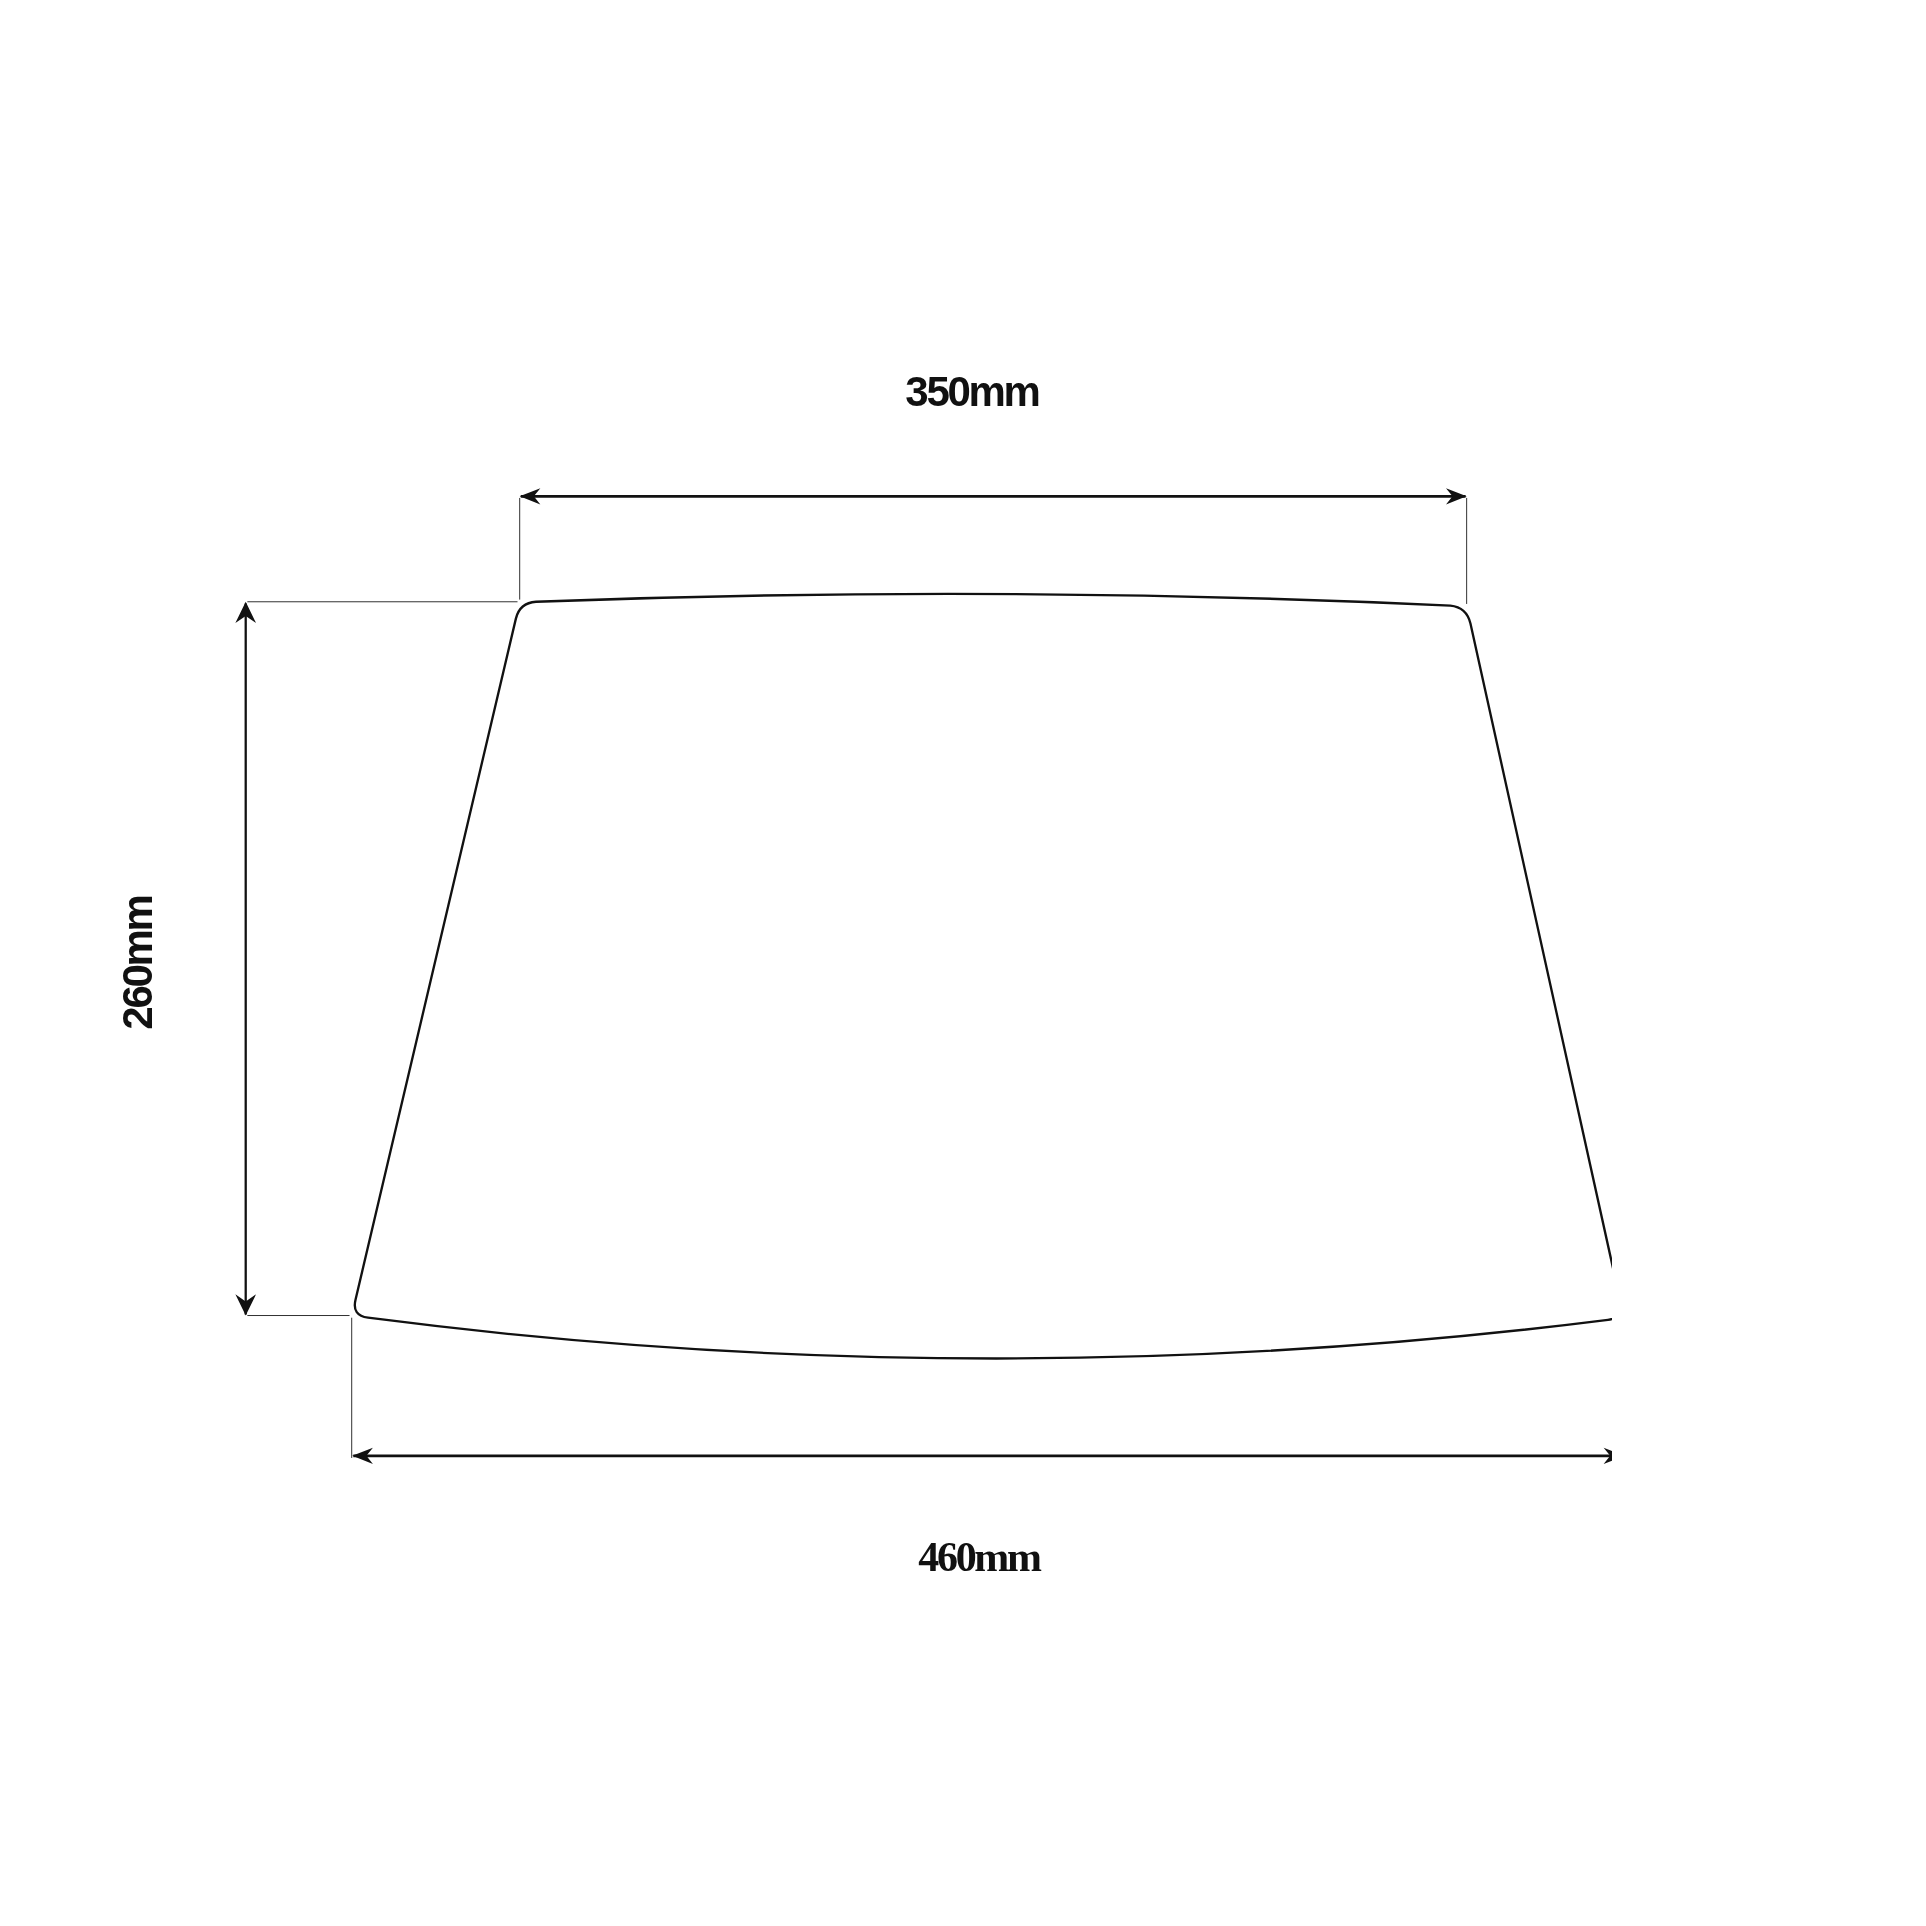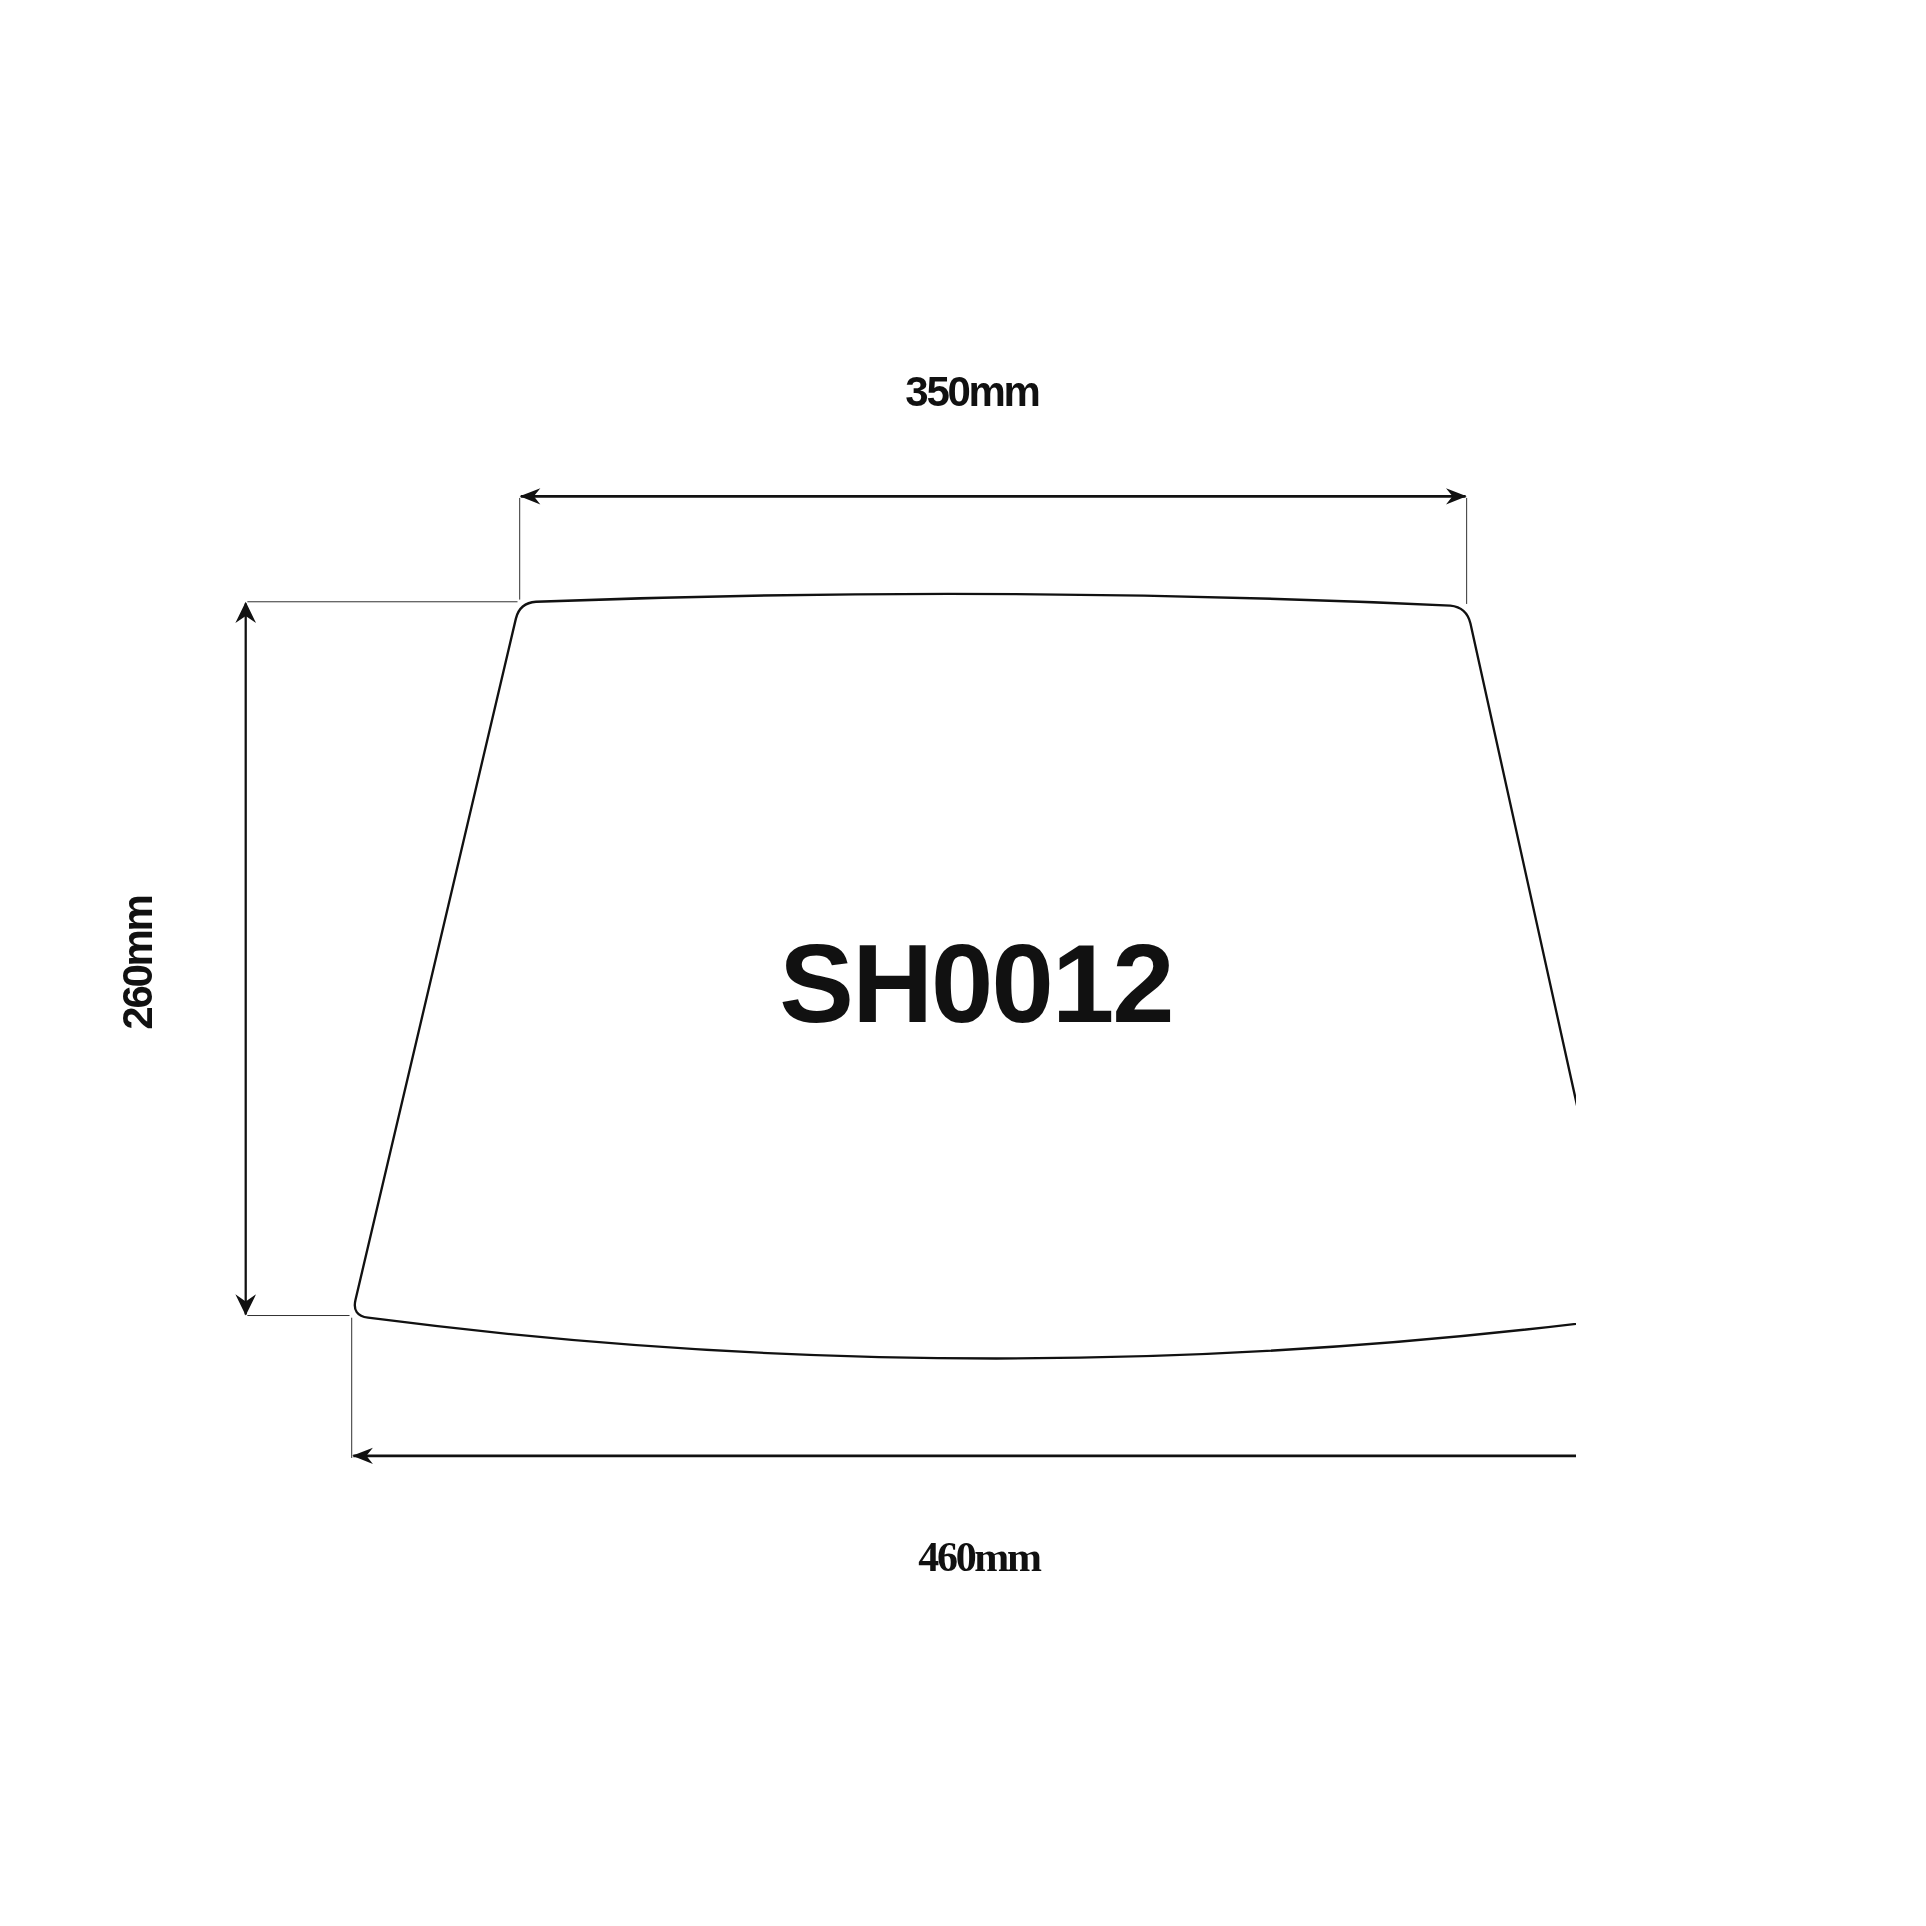--- a/index.html
+++ b/index.html
@@ -7,20 +7,21 @@
     padding: 0;
     background: #ffffff;
   }
   #canvas {
     position: relative;
     width: 1576px;
     height: 1926px;
     background: #ffffff;
     overflow: hidden;
     font-family: "Liberation Sans", sans-serif;
+    padding-left: 36px;
   }
   #drawing-svg {
     position: absolute;
     left: 0;
     top: 0;
   }
   .dim-label {
     position: absolute;
     font-family: "Liberation Sans", sans-serif;
     font-weight: 700;
@@ -102,16 +103,15 @@
       <path fill="#111111" d="M 2988,2678 L 2950,2663 L 2962,2678 L 2950,2693 Z"></path>
     </g>
   </svg>
 
   <div class="dim-label" style="left:972px; top:371px;">350mm</div>
 
   <div class="dim-label-rotated" style="left:138px; top:963px;">260mm</div>
 
   <div class="dim-label" style="left:979px; top:1536px;font-family:Liberation Serif, serif;">460mm</div>
 
-  <div class="product-code" style="left:976px; top:928px;">SH0012</div>
 
 </div>
 
 
 </body></html>

